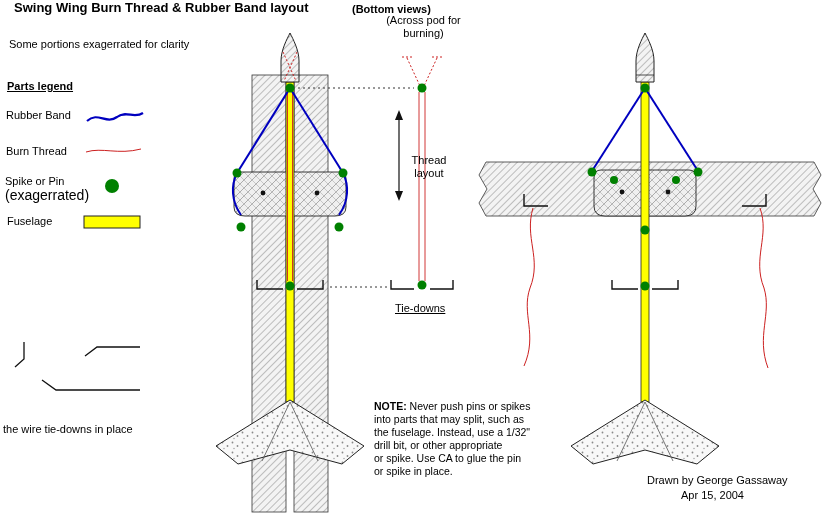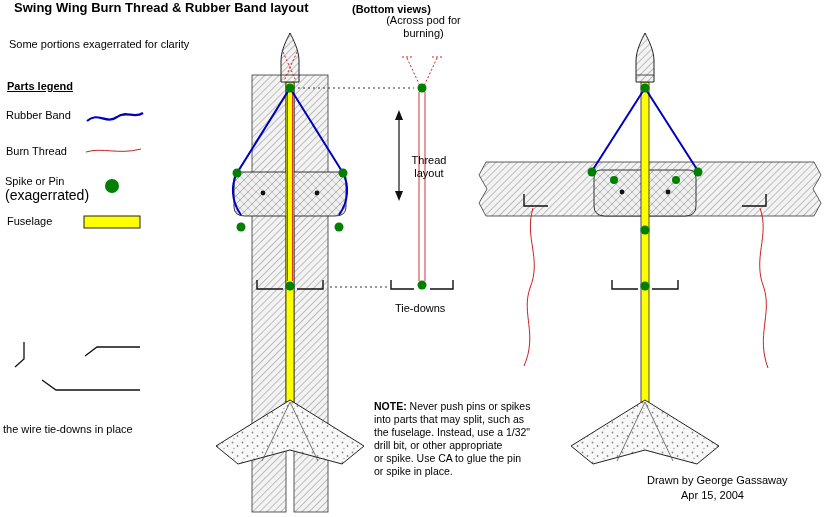--- a/index.html
+++ b/index.html
@@ -161,21 +161,21 @@
 
   <div class="txt b u" style="left:7px;top:80px;">Parts legend</div>
   <div class="txt" style="left:6px;top:109px;">Rubber Band</div>
   <div class="txt" style="left:6px;top:145px;">Burn Thread</div>
   <div class="txt" style="left:5px;top:175px;">Spike or Pin</div>
   <div class="txt small" style="left:5px;top:189px;">(exagerrated)</div>
   <div class="txt" style="left:7px;top:215px;">Fuselage</div>
 
   <div class="txt wrap center" style="left:381px;top:14px;width:85px;">(Across pod for burning)</div>
   <div class="txt wrap center" style="left:406px;top:154px;width:46px;">Thread layout</div>
-  <div class="txt" style="left:395px;top:302px;">Tie-downs</div>
+  <div class="txt" style="left:395px;top:302px;text-decoration:underline;">Tie-downs</div>
 
 
   <div class="txt" style="left:3px;top:423px;">
     <div>the wire tie-downs in place</div>
   </div>
 
   <div class="txt note" style="left:374px;top:400px;">
     <div><span class="b">NOTE:</span> <span>Never push pins or spikes</span></div>
     <div>into parts that may split, such as</div>
     <div>the fuselage. Instead, use a 1/32"</div>

